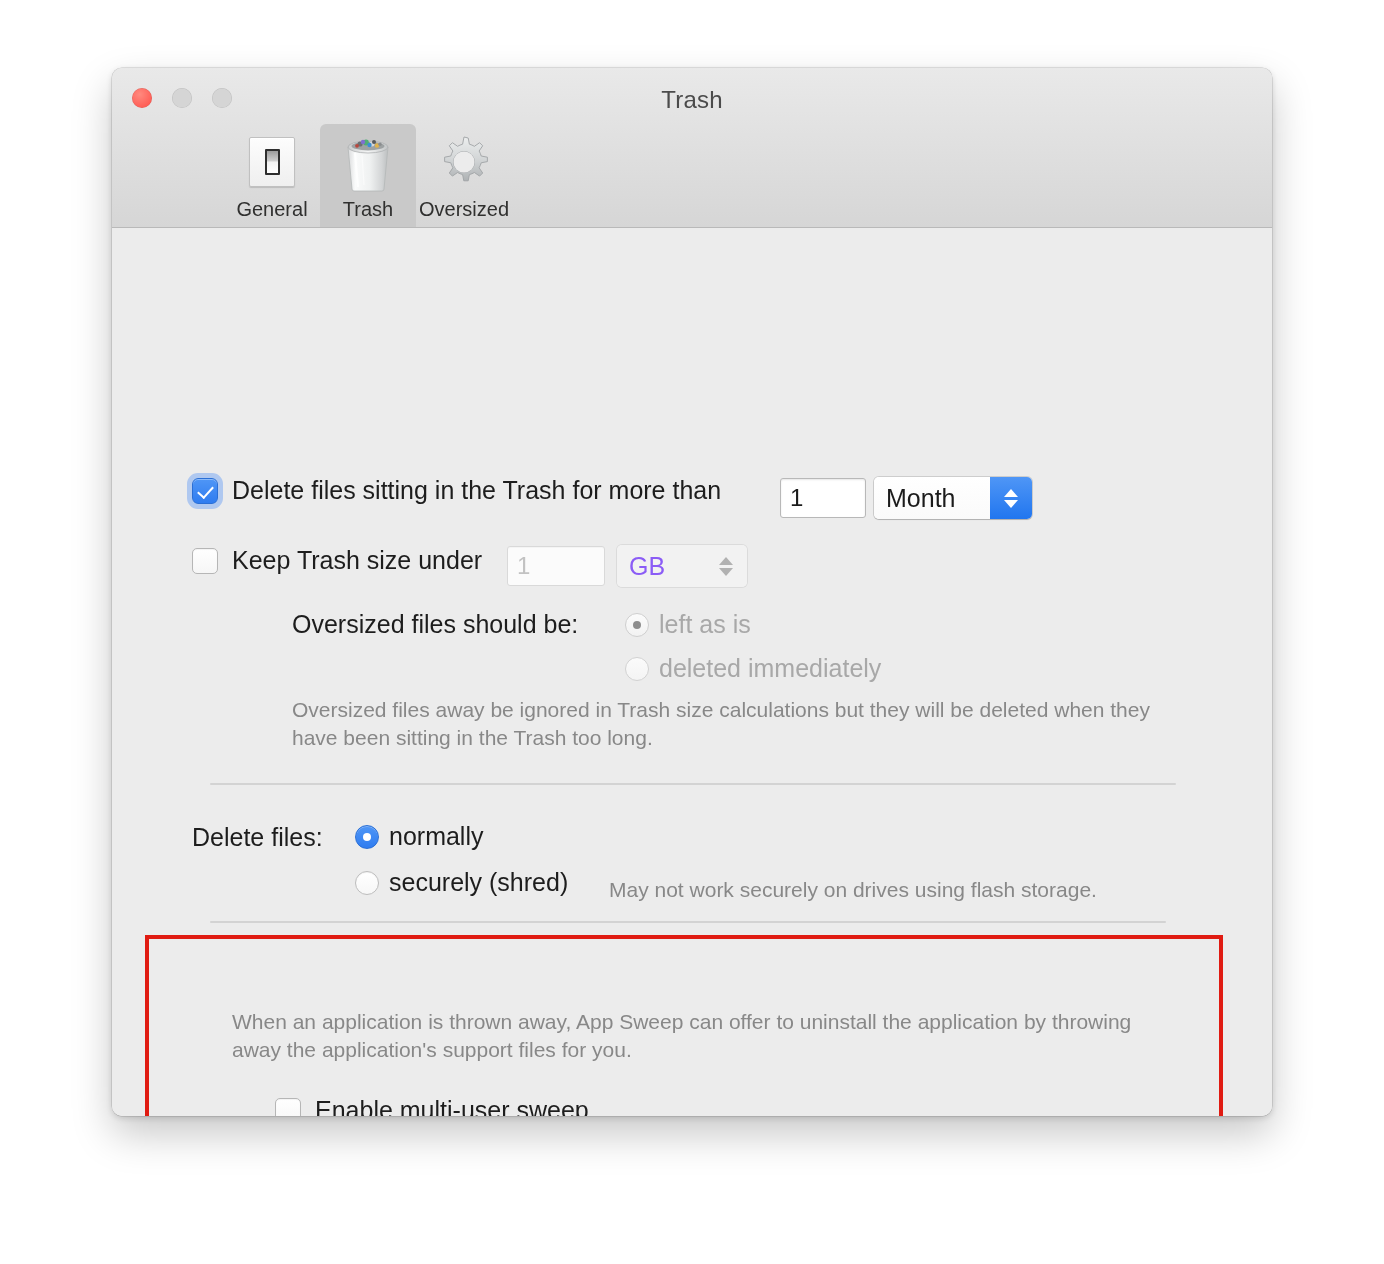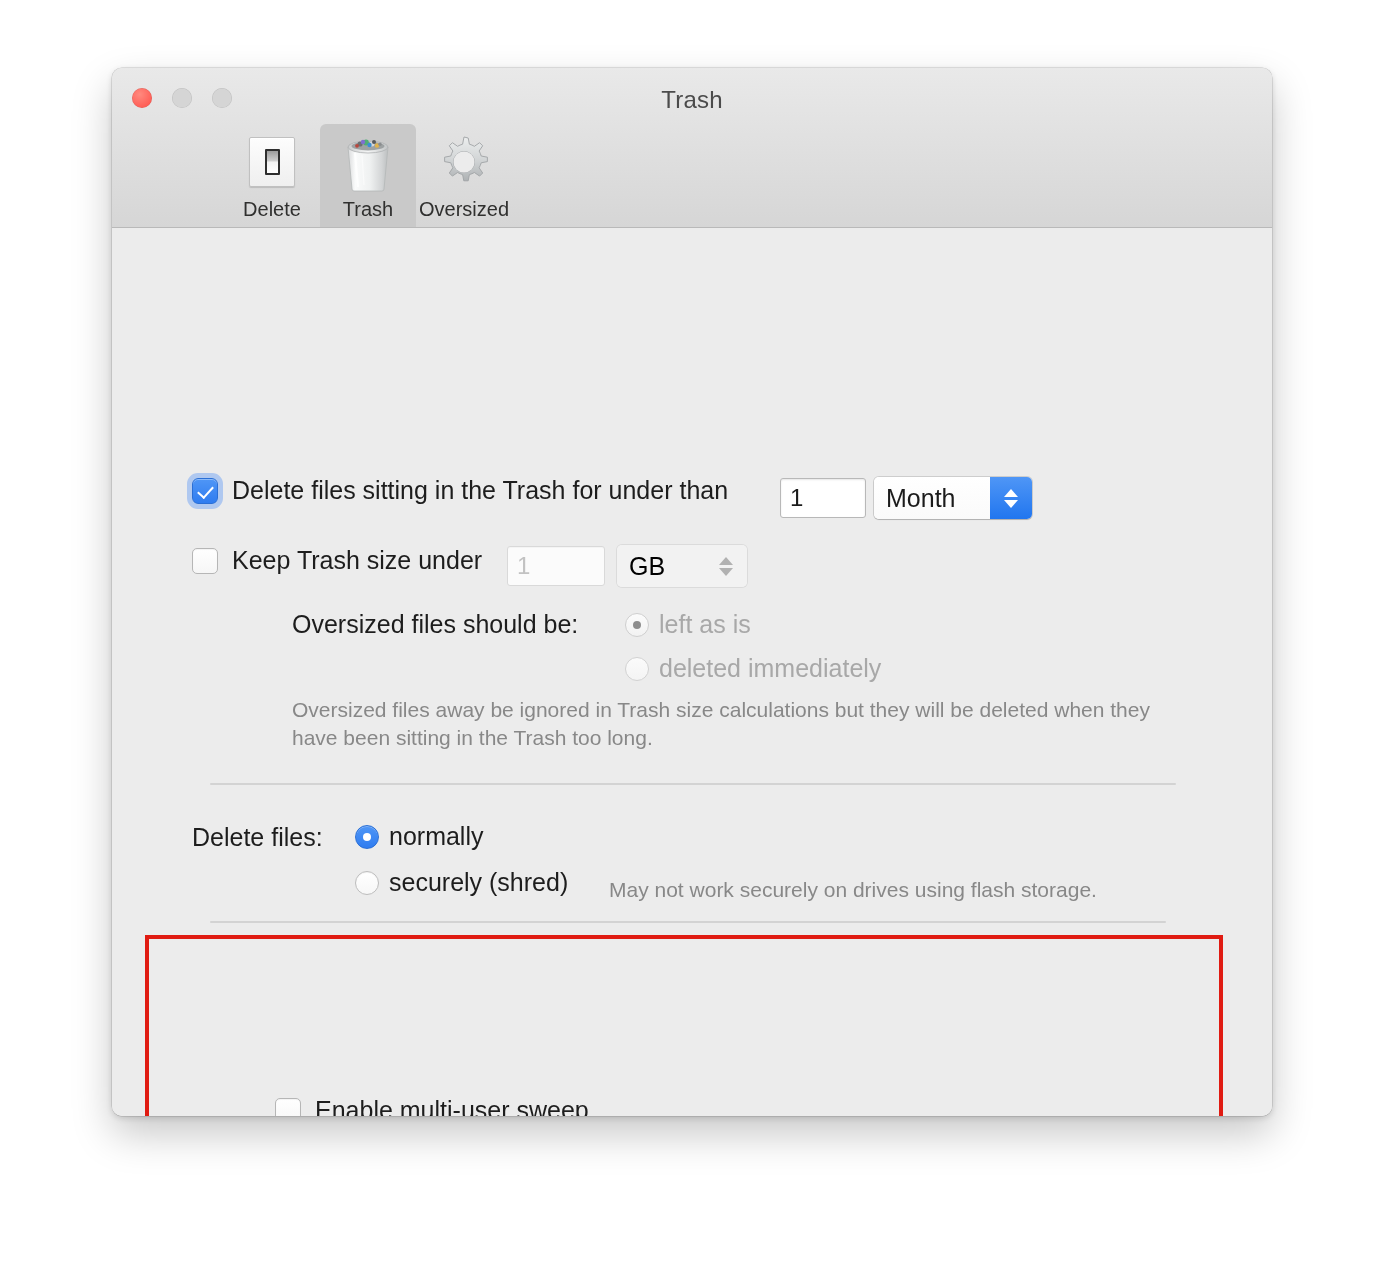--- a/index.html
+++ b/index.html
@@ -242,21 +242,21 @@
   .chev.down { border-top: 8px solid #ffffff; }
   .chev.up.gray   { border-bottom-color: #b1b1b1; }
   .chev.down.gray { border-top-color: #b1b1b1; }
 
   .combo.disabled {
     background: #f2f2f2;
     box-shadow: 0 0 0 1px rgba(0,0,0,0.07);
   }
   .combo.disabled .combo-text {
     background: #f2f2f2;
-    color: #000000;
+    color: #8b5cf6;
   }
   .combo.disabled .combo-arrows {
     background: #f2f2f2;
   }
 
   
   .divider {
     position: absolute;
     height: 2px;
     background: #d3d3d3;
@@ -287,21 +287,21 @@
     <div id="window-title">Trash</div>
 
     <div id="toolbar-tabs">
 
       <div class="tab">
         <div class="tab-icon">
           <div class="icon-switch">
               <i></i>
             </div>
         </div>
-        <div class="tab-label">Delete</div>
+        <div class="tab-label">General</div>
       </div>
 
       <div class="tab selected">
         <div class="tab-icon">
           <svg width="60" height="62" viewBox="0 0 60 62" aria-hidden="true">
             <defs>
               <linearGradient id="canG" x1="0" y1="0" x2="1" y2="0">
                 <stop offset="0" stop-color="#d9dadb"></stop>
                 <stop offset="0.18" stop-color="#fafbfb"></stop>
                 <stop offset="0.55" stop-color="#eff1f1"></stop>
@@ -356,21 +356,21 @@
         <div class="tab-label">Oversized</div>
       </div>
 
     </div>
   </div>
 
   <div id="content">
 
     <div class="row" style="left:80px; top:248px;">
       <div class="cb on focus-ring"></div>
-      <div class="lbl-main" style="margin-left:14px;">Delete files sitting in the Trash for under than</div>
+      <div class="lbl-main" style="margin-left:14px;">Delete files sitting in the Trash for more than</div>
     </div>
     <div class="tf" style="position:absolute; left:668px; top:250px; width:86px;">1</div>
     <div class="combo" style="position:absolute; left:762px; top:249px; width:158px;">
       <div class="combo-text">Month</div>
       <div class="combo-arrows">
         <span class="chev up"></span>
         <span class="chev down"></span>
       </div>
     </div>
 
@@ -412,20 +412,21 @@
     <div class="row" style="left:243px; top:640px;">
       <div class="radio off"></div>
       <div class="lbl-main" style="margin-left:10px;">securely (shred)</div>
     </div>
     <div class="help" style="left:497px; top:648px; width:600px;">May not work securely on drives using flash storage.</div>
 
     <div class="divider" style="left:98px; top:693px; width:956px;"></div>
 
     <div id="appsweep-highlight"></div>
 
+    <div class="help" style="left:120px; top:780px; width:950px;">When an application is thrown away, App Sweep can offer to uninstall the application by throwing away the application's support files for you.</div>
 
     <div class="row" style="left:120px; top:868px;margin-left:43px;">
       <div class="cb off"></div>
       <div class="lbl-main" style="margin-left:14px;">Enable multi-user sweep</div>
     </div>
 
   </div>
 </div>
 
 </body></html>

